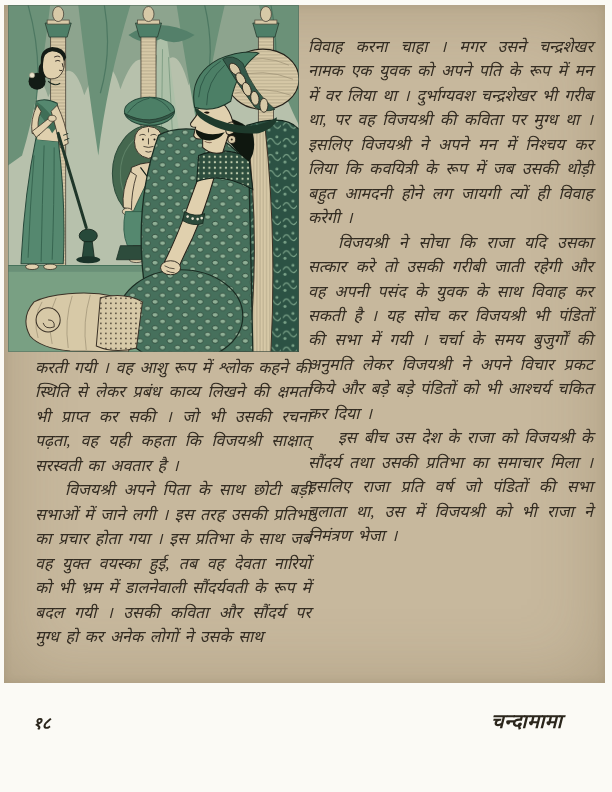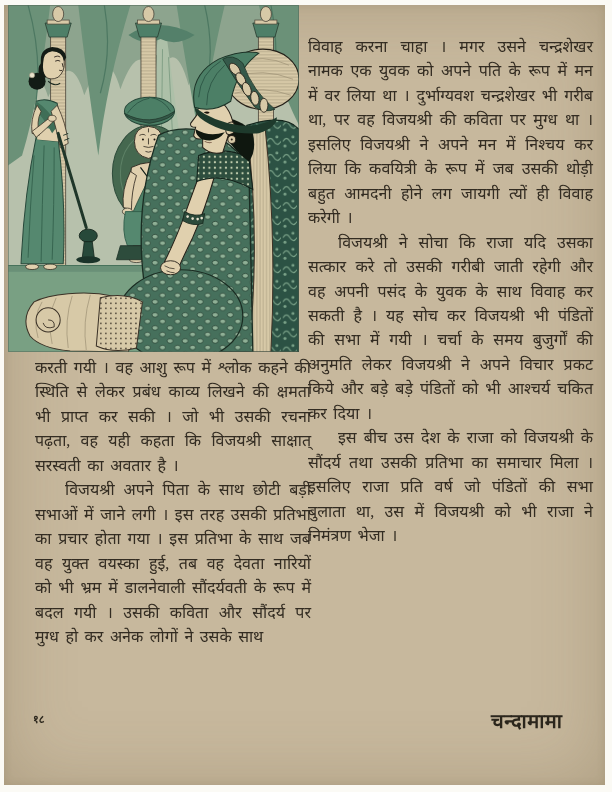--- a/index.html
+++ b/index.html
@@ -2,40 +2,41 @@
 <html><head>
 <meta charset="utf-8">
 <style>
   html,body{margin:0;padding:0;}
   body{
     width:612px;height:792px;position:relative;overflow:hidden;
     background:#fbfaf5;
     font-family:"Liberation Serif","DejaVu Serif",serif;
   }
   .paper{
-    position:absolute;left:4px;top:5px;width:601px;height:780px;
+    position:absolute;left:4px;top:5px;width:601px;height:678px;
     background-color:#c7b89d;
     box-shadow:inset 0 0 70px rgba(110,92,60,.28), inset 0 0 8px rgba(90,75,50,.15);
+    font-style:italic;
   }
   .illus{
     position:absolute;left:4px;top:0;width:291px;height:347px;
   }
   .illus svg{display:block;width:100%;height:100%;}
   .col{
     position:absolute;color:#332c22;
     font-size:16px;line-height:24.45px;
     text-align:justify;word-spacing:2.5px;
   }
   .col-right{left:304px;top:30px;width:285px;}
   .col-left{left:31px;top:351px;width:276px;}
   .para{margin:0;}
   .para.indent{text-indent:30px;}
   .pageno{
     position:absolute;left:29px;top:706px;
-    font-size:11px;font-weight:bold;color:#2b261c;
+    font-size:17px;font-weight:bold;color:#2b261c;
   }
   .magname{
     position:absolute;left:487px;top:702px;
     font-size:20px;font-weight:bold;color:#2b261c;letter-spacing:.5px;
   }
 </style>
 </head>
 <body>
 
 <div class="paper" style="background-color: rgb(199, 184, 157);">

